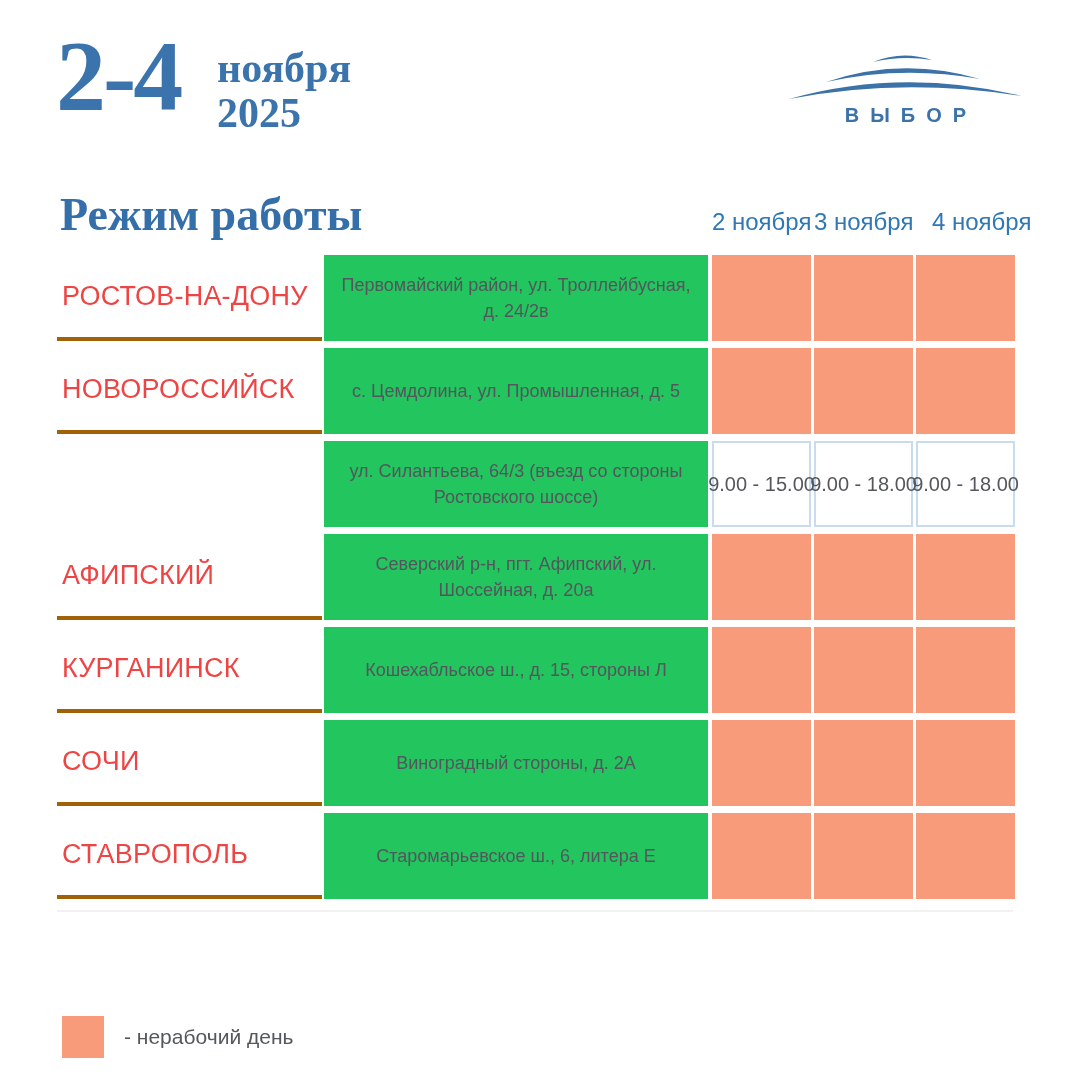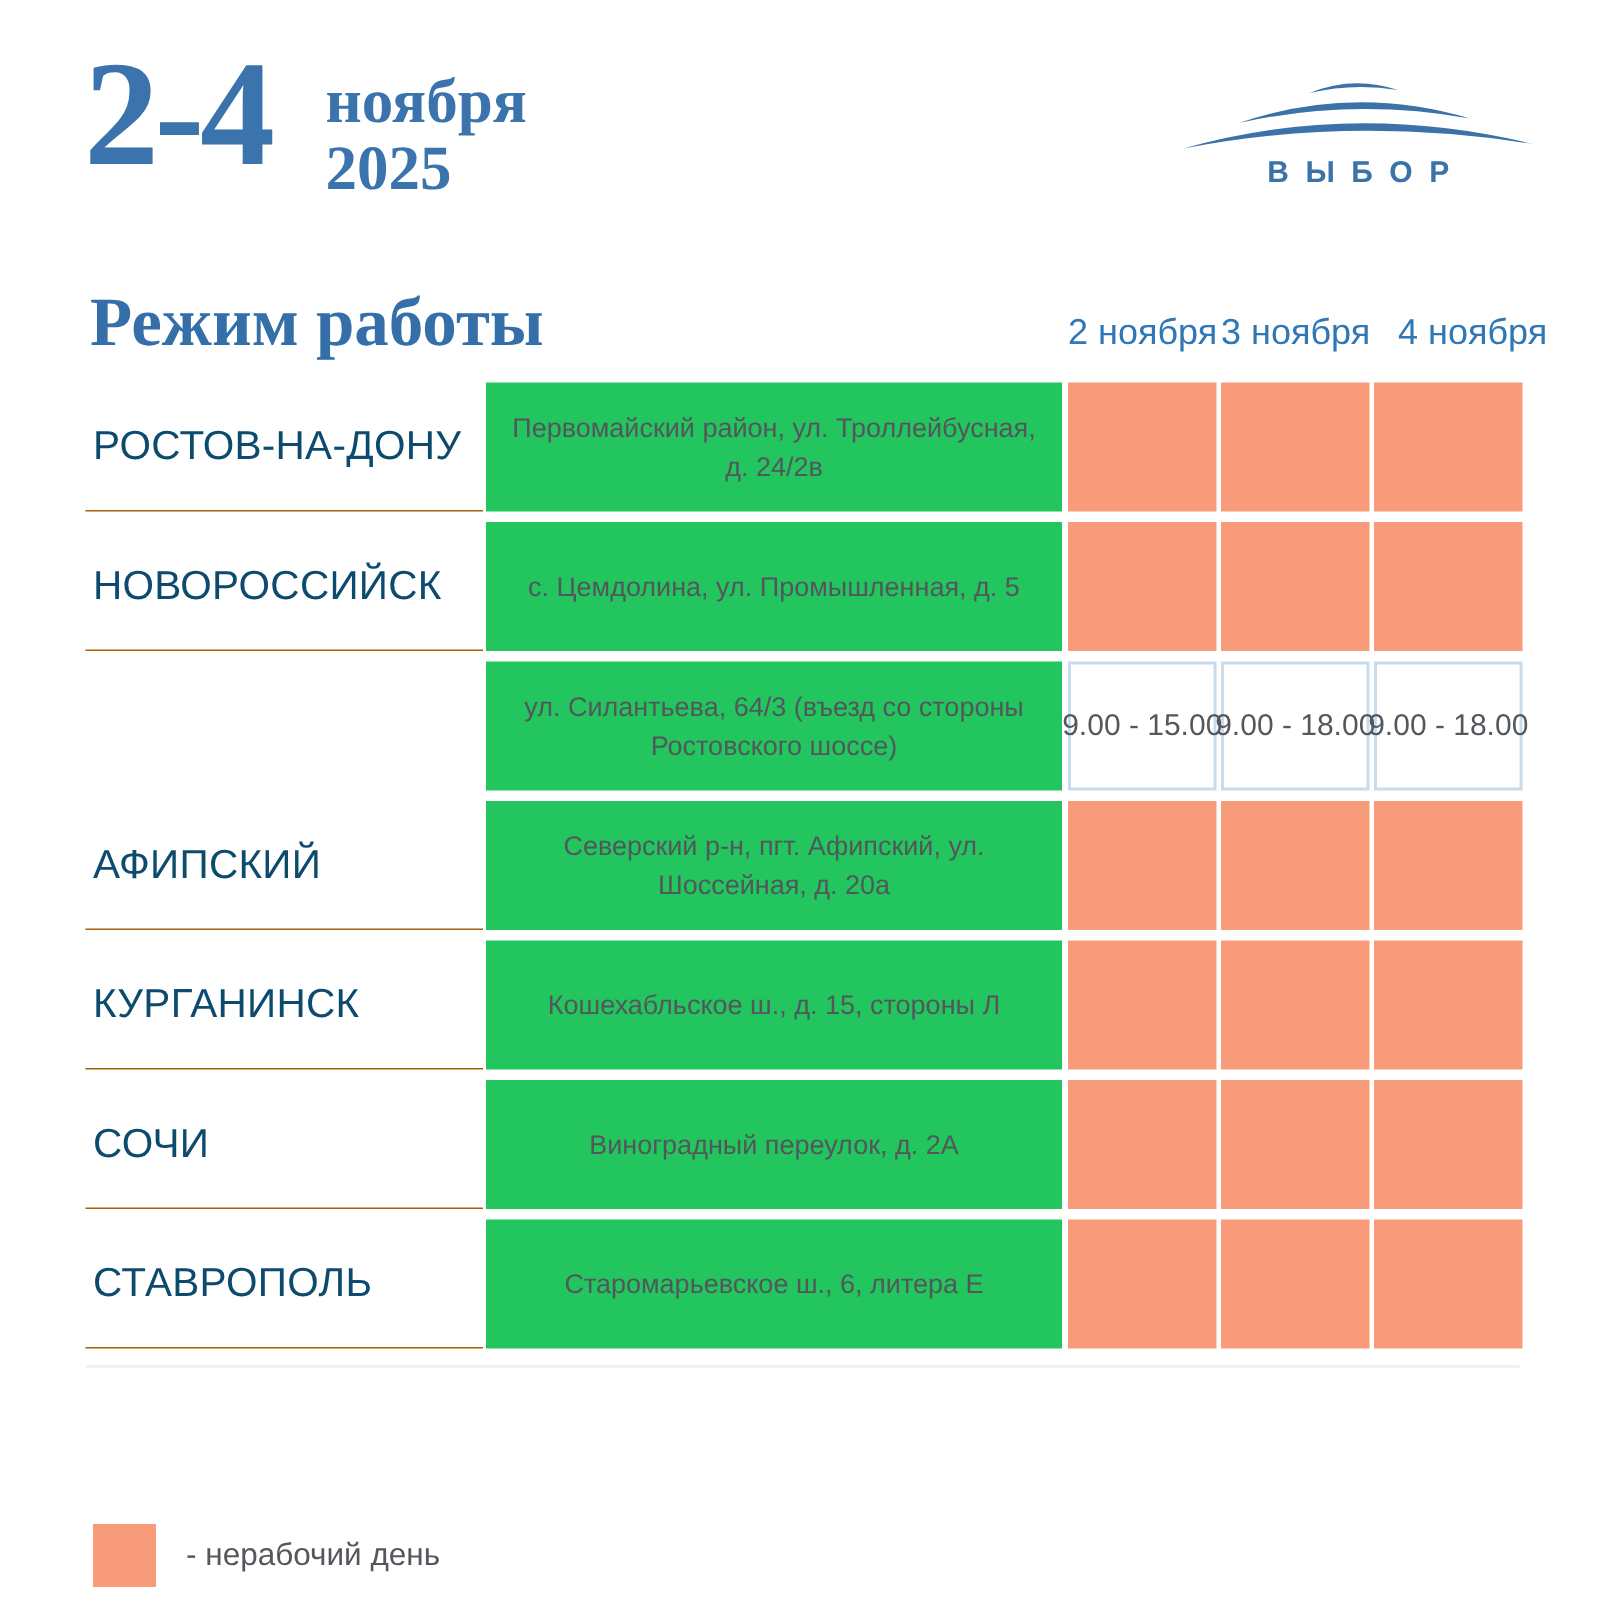--- a/index.html
+++ b/index.html
@@ -36,23 +36,23 @@
   .day-h{
     position:absolute;top:0;width:99px;white-space:nowrap;
     font-size:24px;color:#2f77b5;
   }
   .day-h.h0{left:0;} .day-h.h1{left:102px;} .day-h.h2{left:220px;}
   
   .table{position:absolute;left:57px;top:255px;width:956px;}
   .row{position:relative;height:86px;margin-bottom:7px;}
   .city-cell{
     position:absolute;left:0;top:0;width:265px;height:86px;
-    border-bottom:1px solid #a16207;box-sizing:border-box;
+    border-bottom:4px solid #a16207;box-sizing:border-box;
     display:flex;align-items:center;padding-left:5px;
-    font-size:27px;color:#0c4a6e;letter-spacing:0.2px;white-space:nowrap;
+    font-size:27px;color:#ef4444;letter-spacing:0.2px;white-space:nowrap;
   }
   .address-cell{
     position:absolute;left:267px;top:0;width:384px;height:86px;
     background:#22c55e;box-sizing:border-box;padding:0 12px;
     display:flex;align-items:center;justify-content:center;text-align:center;
     font-size:18px;line-height:1.45;color:#53575c;
   }
   .day-cell{
     position:absolute;top:0;width:99px;height:86px;box-sizing:border-box;
     display:flex;align-items:center;justify-content:center;
@@ -134,21 +134,21 @@
   <div class="row">
     <div class="city-cell">КУРГАНИНСК</div>
     <div class="address-cell">Кошехабльское ш., д. 15, стороны Л</div>
     <div class="day-cell c0 closed"></div>
     <div class="day-cell c1 closed"></div>
     <div class="day-cell c2 closed"></div>
   </div>
 
   <div class="row">
     <div class="city-cell">СОЧИ</div>
-    <div class="address-cell">Виноградный переулок, д. 2А</div>
+    <div class="address-cell">Виноградный стороны, д. 2А</div>
     <div class="day-cell c0 closed"></div>
     <div class="day-cell c1 closed"></div>
     <div class="day-cell c2 closed"></div>
   </div>
 
   <div class="row">
     <div class="city-cell">СТАВРОПОЛЬ</div>
     <div class="address-cell">Старомарьевское ш., 6, литера Е</div>
     <div class="day-cell c0 closed"></div>
     <div class="day-cell c1 closed"></div>

